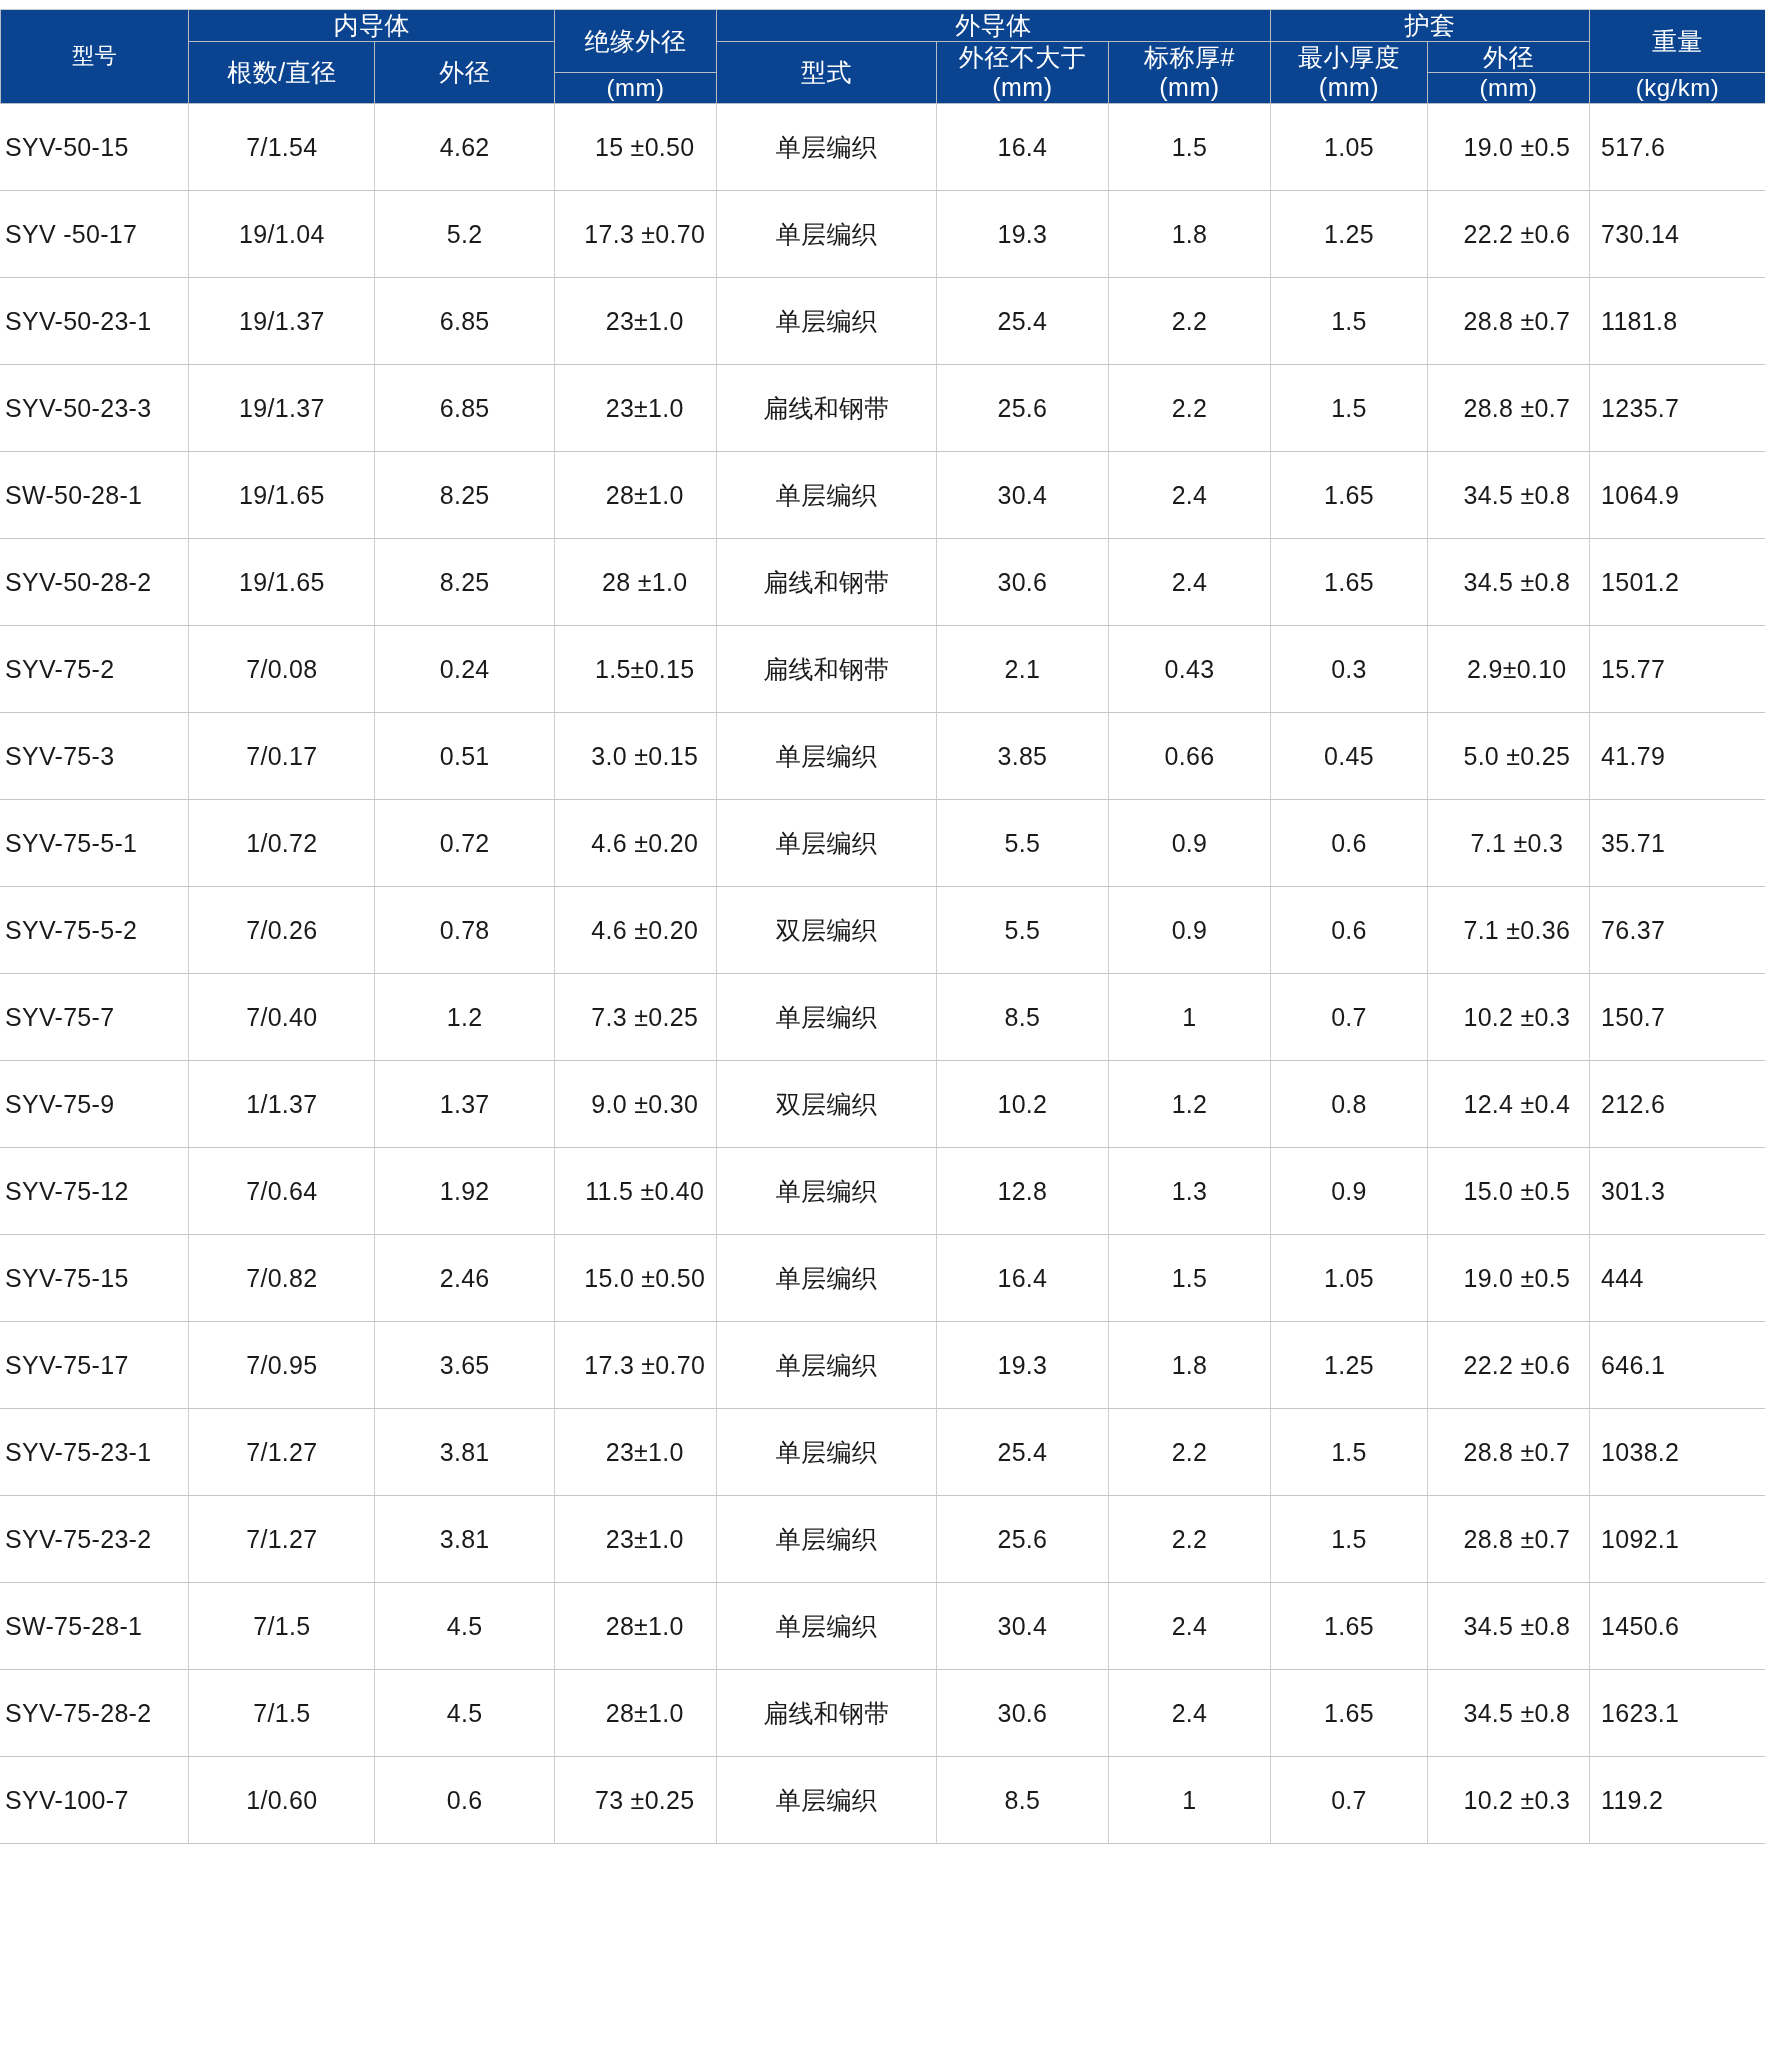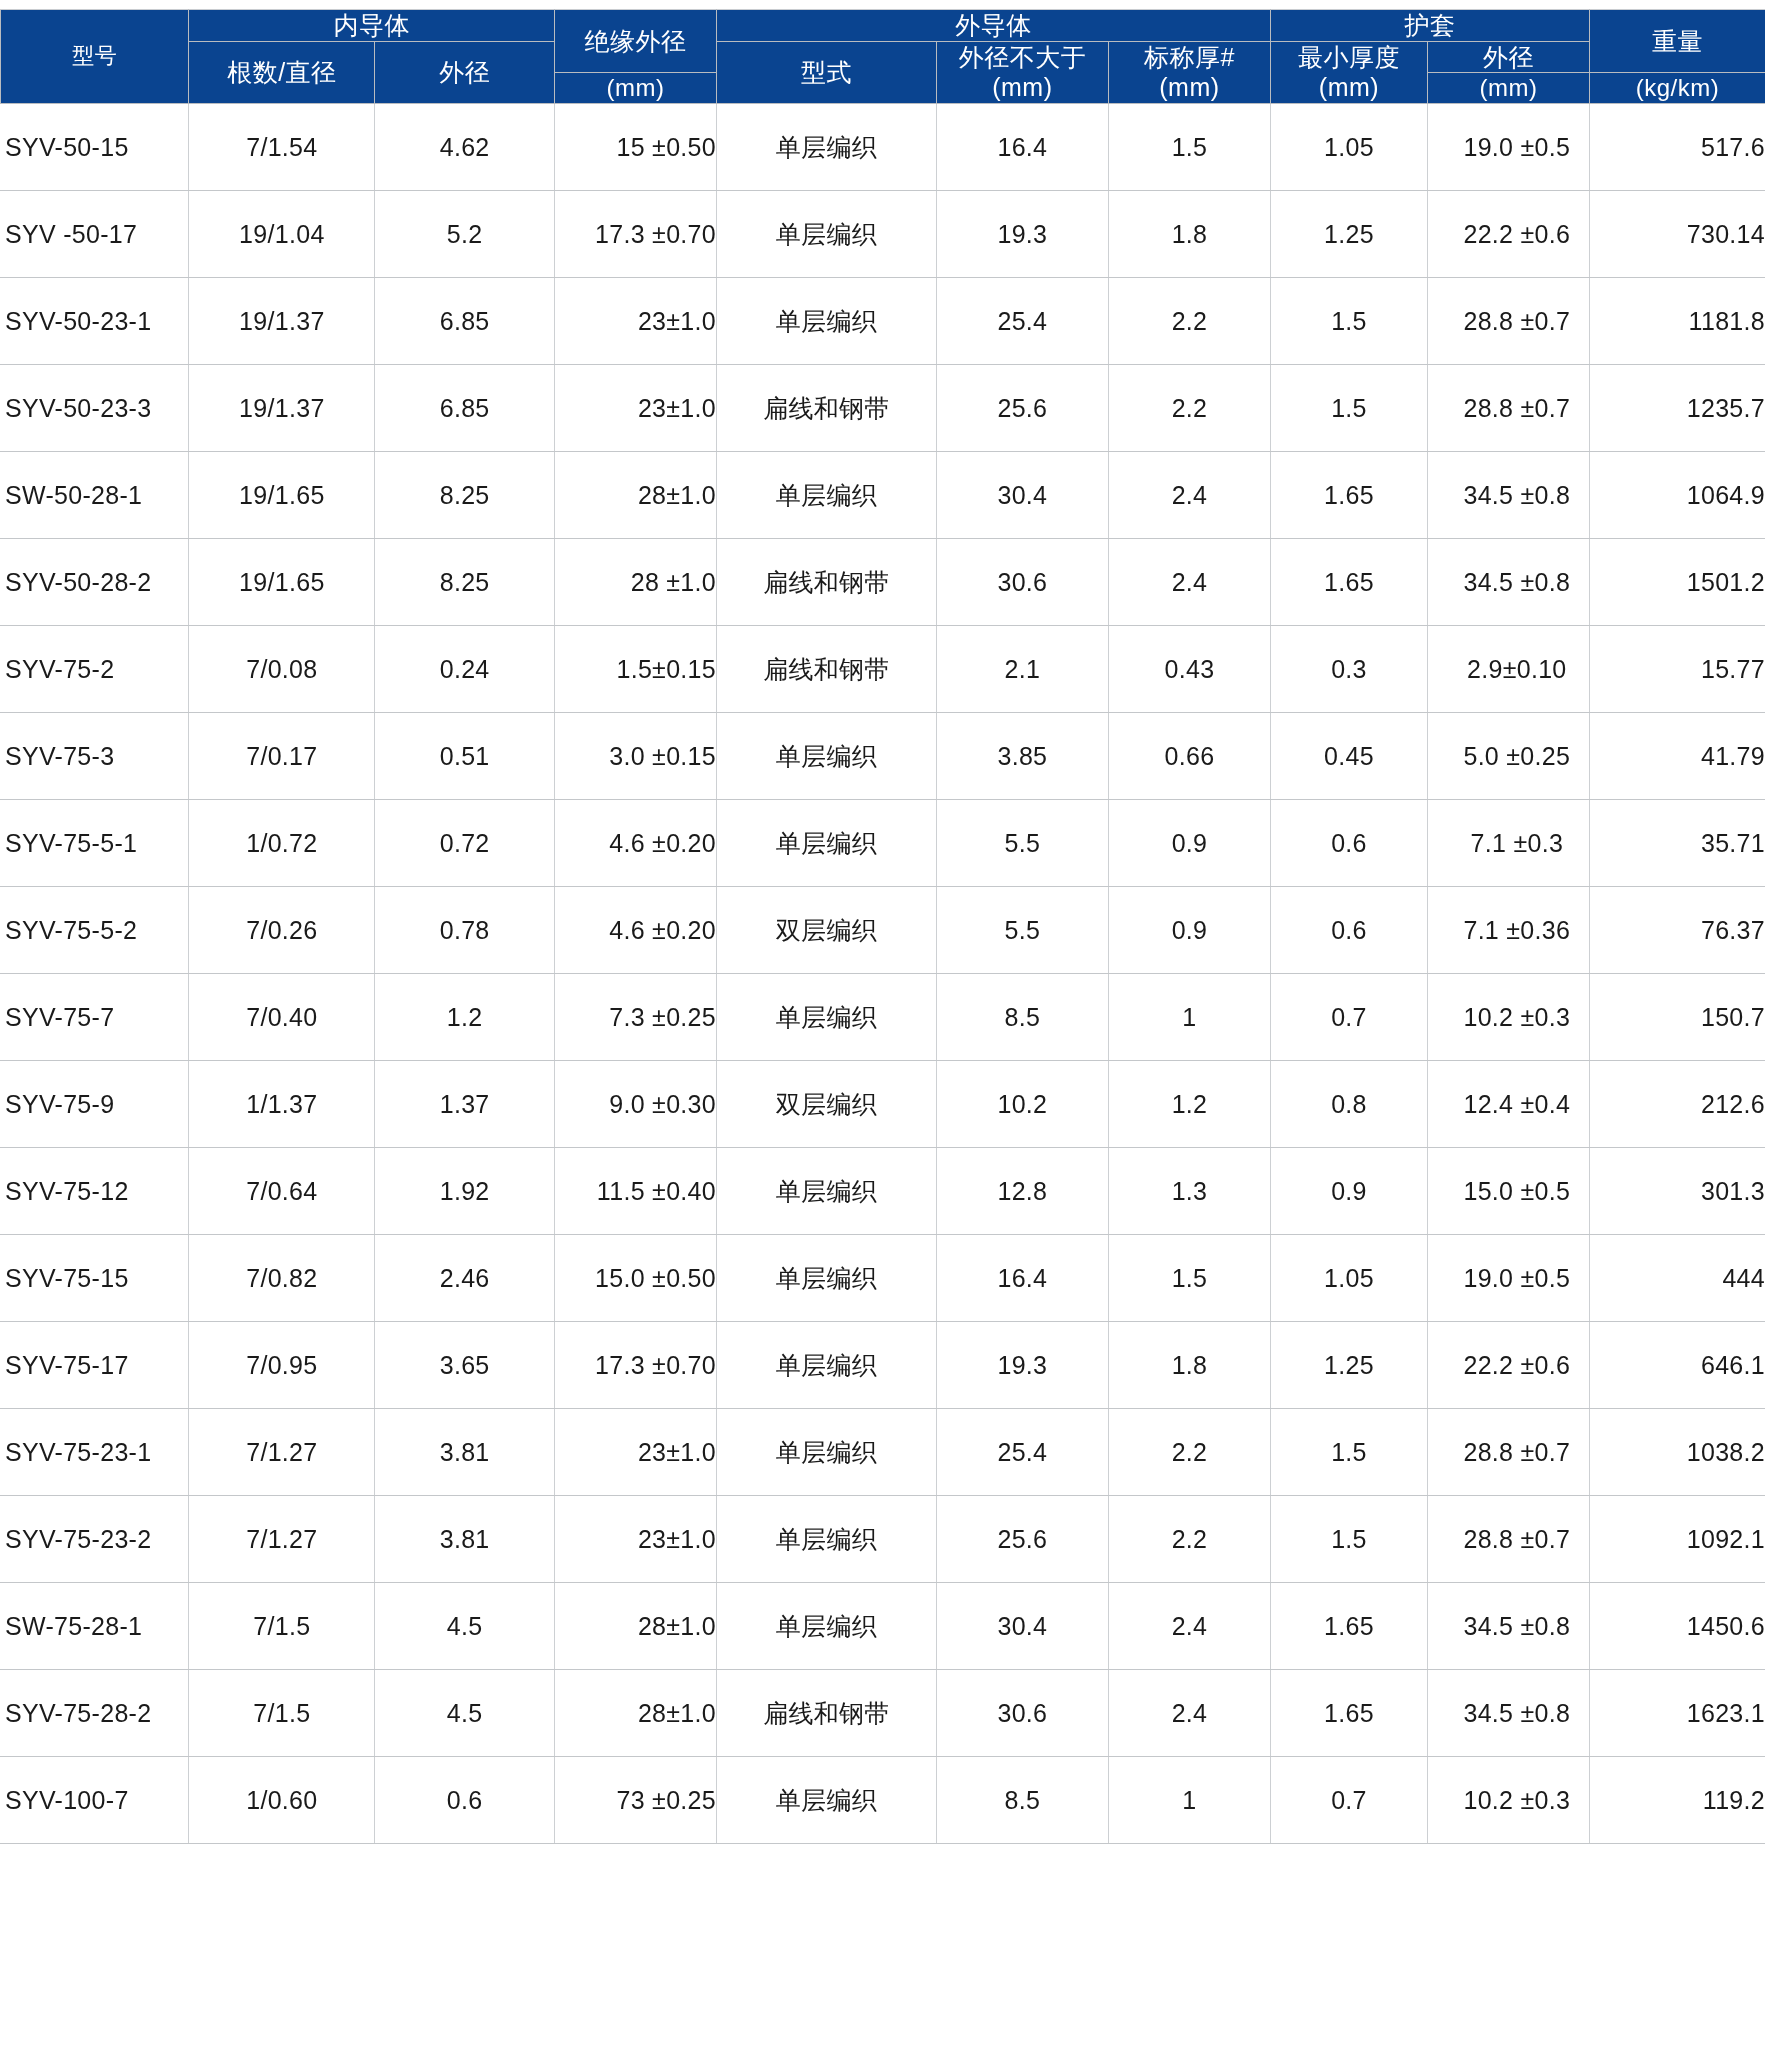--- a/index.html
+++ b/index.html
@@ -55,29 +55,29 @@
     text-align:center;
     letter-spacing:0.3px;
     white-space:nowrap;
   }
   tbody td.model{
     text-align:left;
     padding-left:4px;
     border-left:0.9px solid #ffffff;
   }
   tbody td.insul{
-    text-align:right;
+    text-align:center;
     padding-left:18.5px;
   }
   tbody td.sheath-od{
     text-align:center;
     padding-left:16.6px;
   }
   tbody td.weight{
-    text-align:right;
+    text-align:left;
     padding-left:11px;
     border-right:0.9px solid #ffffff;
     margin-top:15px;
   }
 
   
   col.c-model{width:150px;}
   col.c-strand{width:148px;}
   col.c-cond-od{width:143px;}
   col.c-insul{width:129px;}

